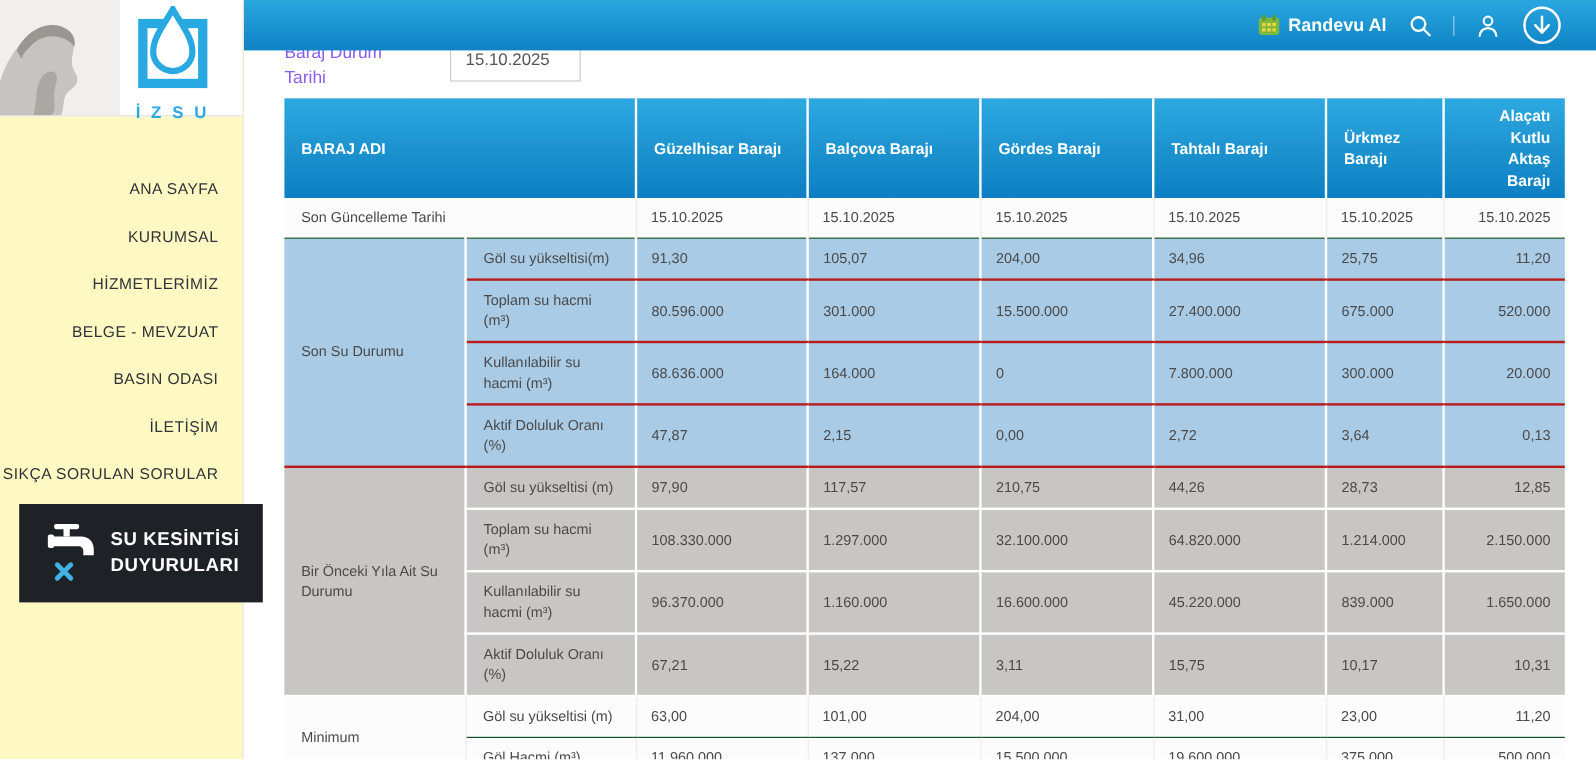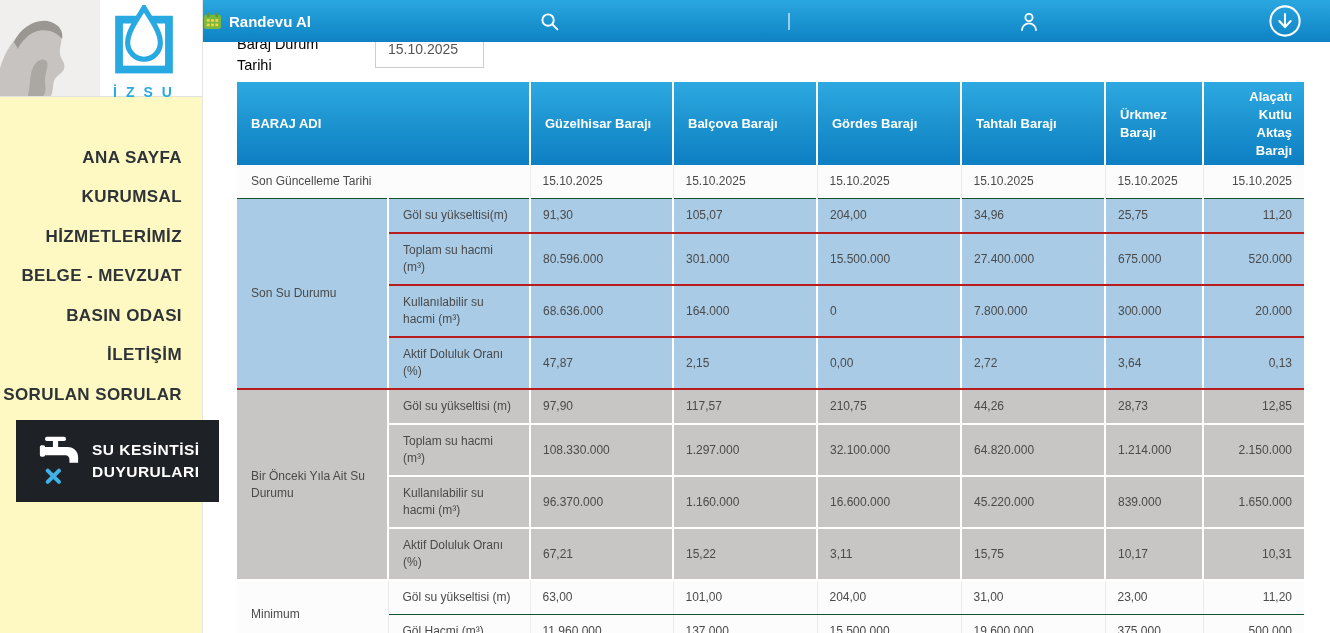--- a/index.html
+++ b/index.html
@@ -6,21 +6,21 @@
   body { margin: 0; background: #fff; }
   .page {
     position: relative; width: 1330px; height: 633px; overflow: hidden;
     background: #fff; font-family: "Liberation Sans", sans-serif;
   }
 
   
   .topbar {
     position: absolute; left: 203px; right: 0; top: 0; height: 42px; z-index: 20;
     background: linear-gradient(180deg, #2ba7e0 0%, #1a93d0 55%, #0f82c4 100%);
-    display: flex; align-items: center; justify-content: space-between;
+    display: flex; align-items: center; justify-content: flex-end;
     gap: 18px; padding-right: 28px;
   }
   .randevu { display: flex; align-items: center; gap: 7px; color: #fff;
     font-weight: bold; font-size: 15px; cursor: pointer; text-decoration: none; }
   .tb-icon { display: flex; align-items: center; cursor: pointer; }
   .tb-divider { width: 1.5px; height: 17px; background: rgba(255,255,255,.55); }
   .circle-btn { width: 34px; height: 34px; display: flex; align-items: center;
     justify-content: center; cursor: pointer; }
 
   
@@ -29,31 +29,31 @@
   .logo-area { position: relative; height: 97px; background: #fff;
     border-bottom: 1px solid #e3e1de; }
   .ataturk { position: absolute; left: 0; top: 0; }
   .logo { position: absolute; left: 104px; top: 5px; width: 80px;
     text-align: center; cursor: pointer; text-decoration: none; display: block; }
   .logo-text { color: #29a9e1; font-weight: bold; font-size: 14px;
     letter-spacing: 9px; margin-top: 1px; padding-left: 6px; }
   .menu { padding: 41px 20px 0 0; display: flex; flex-direction: column;
     align-items: flex-end; }
   .menu-item { height: 39.5px; display: flex; align-items: center;
-    font-size: 17px; font-weight: bold; color: #2e3338; letter-spacing: .4px;
+    font-size: 13px; font-weight: normal; color: #2e3338; letter-spacing: .4px;
     cursor: pointer; white-space: nowrap; }
   .banner { position: absolute; left: 16px; top: 420px; width: 203px; height: 82px;
     background: #1e2226; display: flex; align-items: center; gap: 13px;
     padding-left: 23px; cursor: pointer; text-decoration: none; }
   .banner-text { color: #fff; font-weight: bold; font-size: 15.5px;
     line-height: 22px; letter-spacing: .5px; }
 
   
   .form-label { position: absolute; left: 237px; top: 34px; z-index: 10;
-    font-size: 14.5px; color: #000000; line-height: 21px; white-space: pre-line; }
+    font-size: 14.5px; color: #8b5cf6; line-height: 21px; white-space: pre-line; }
   .date-input { position: absolute; left: 375px; top: 30px; z-index: 5;
     width: 109px; height: 38px; border: 1px solid #ccc; background: #fff;
     color: #555; font-size: 14px; padding: 0 12px;
     font-family: "Liberation Sans", sans-serif; }
 
   
   .table-wrap { position: absolute; left: 237px; top: 82px; width: 1067px; }
   table { border-collapse: collapse; table-layout: fixed; width: 1067px;
     color: #4a4a4a; }
   th {

